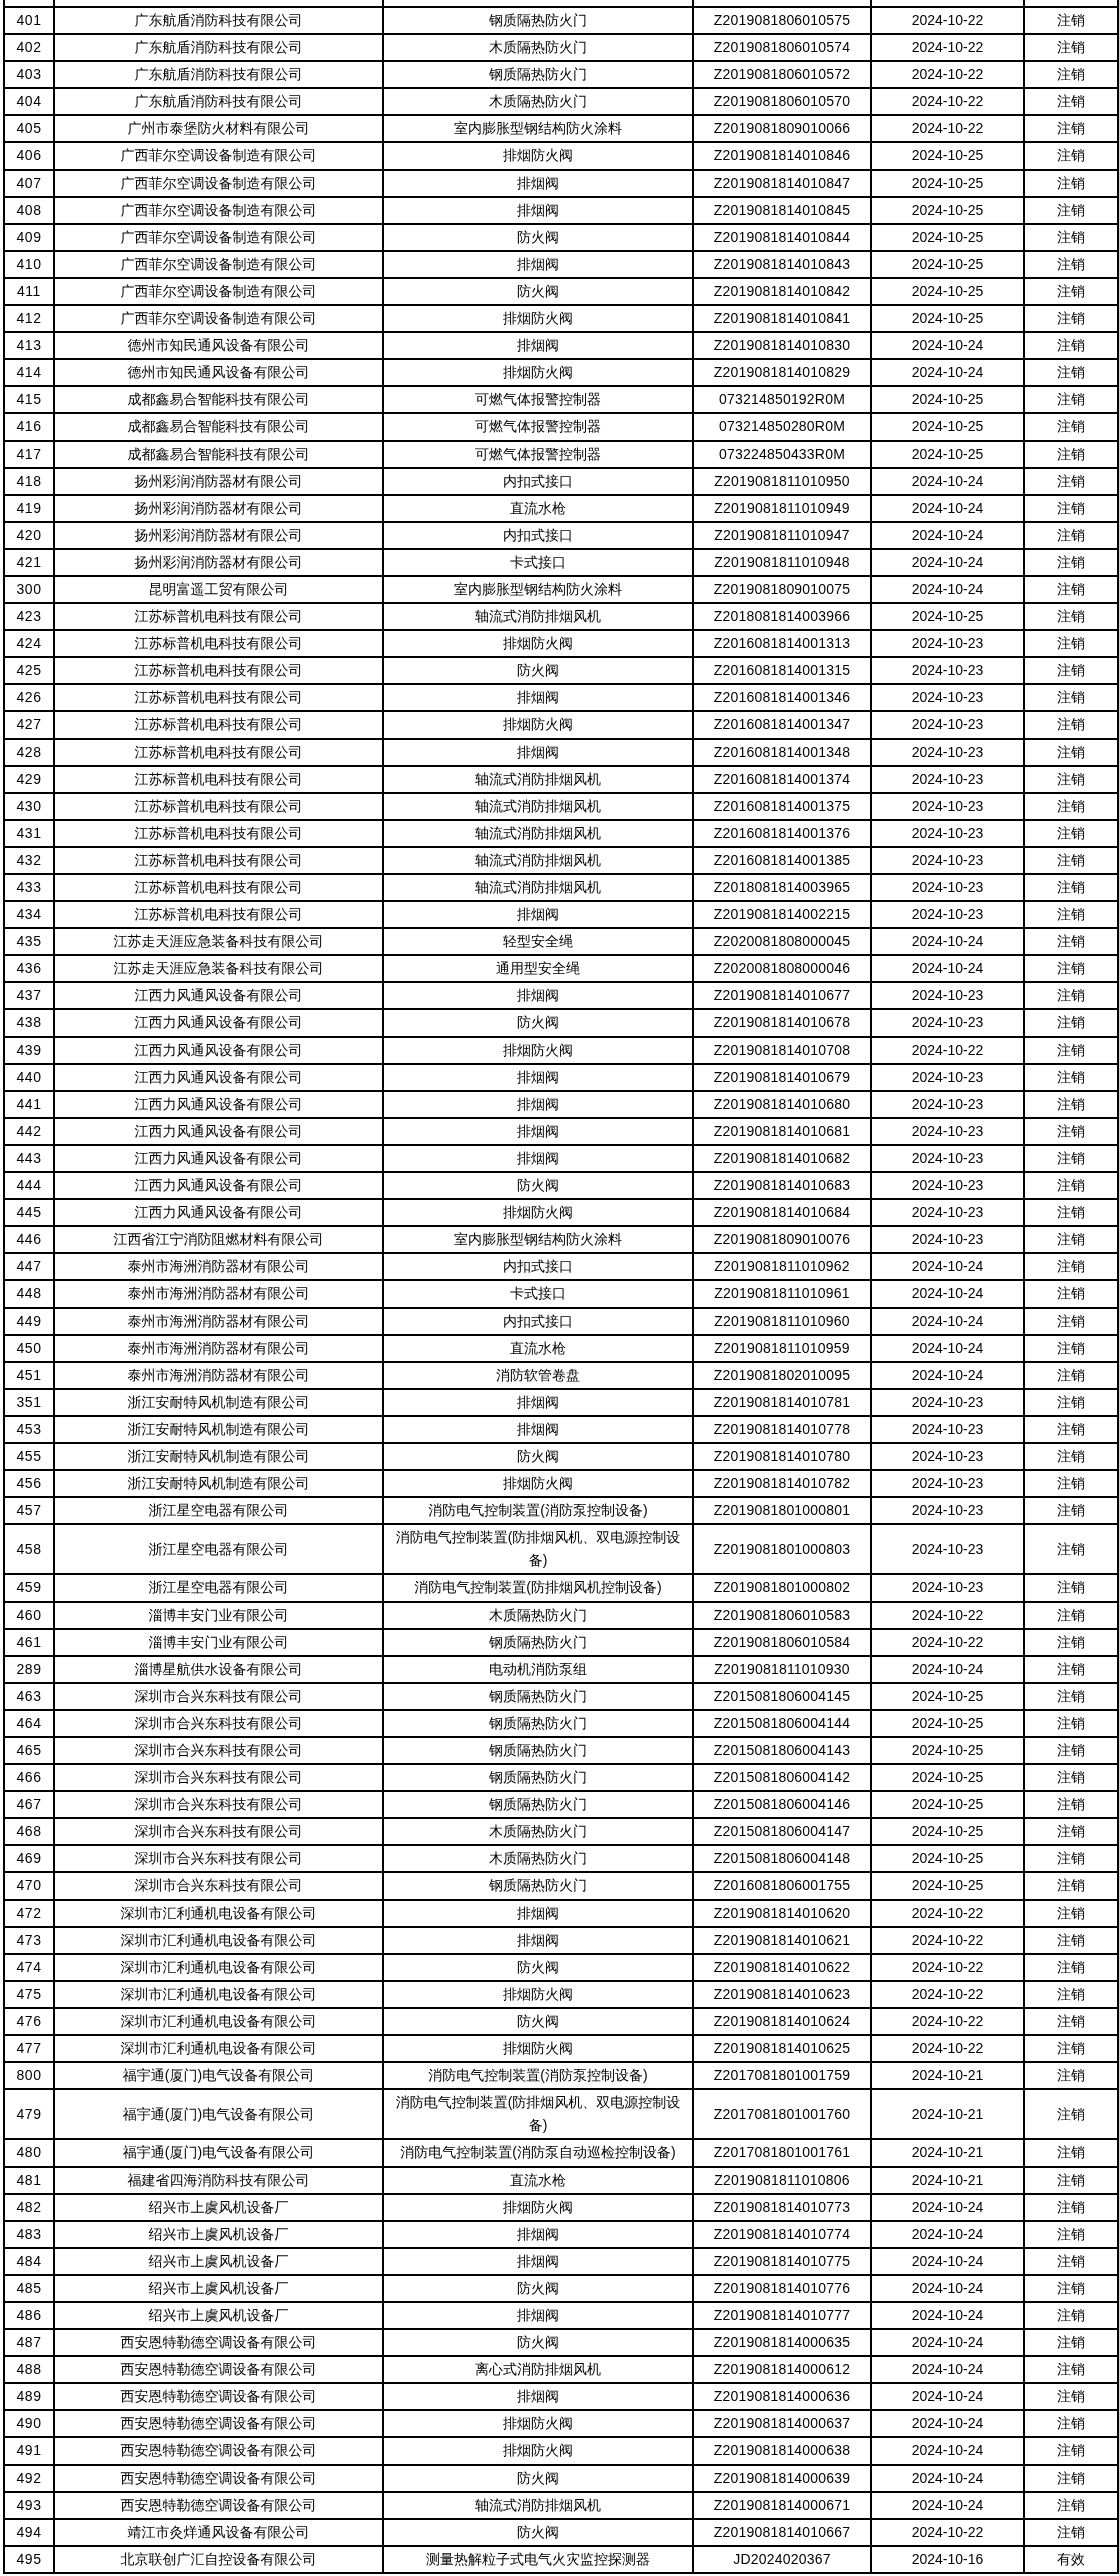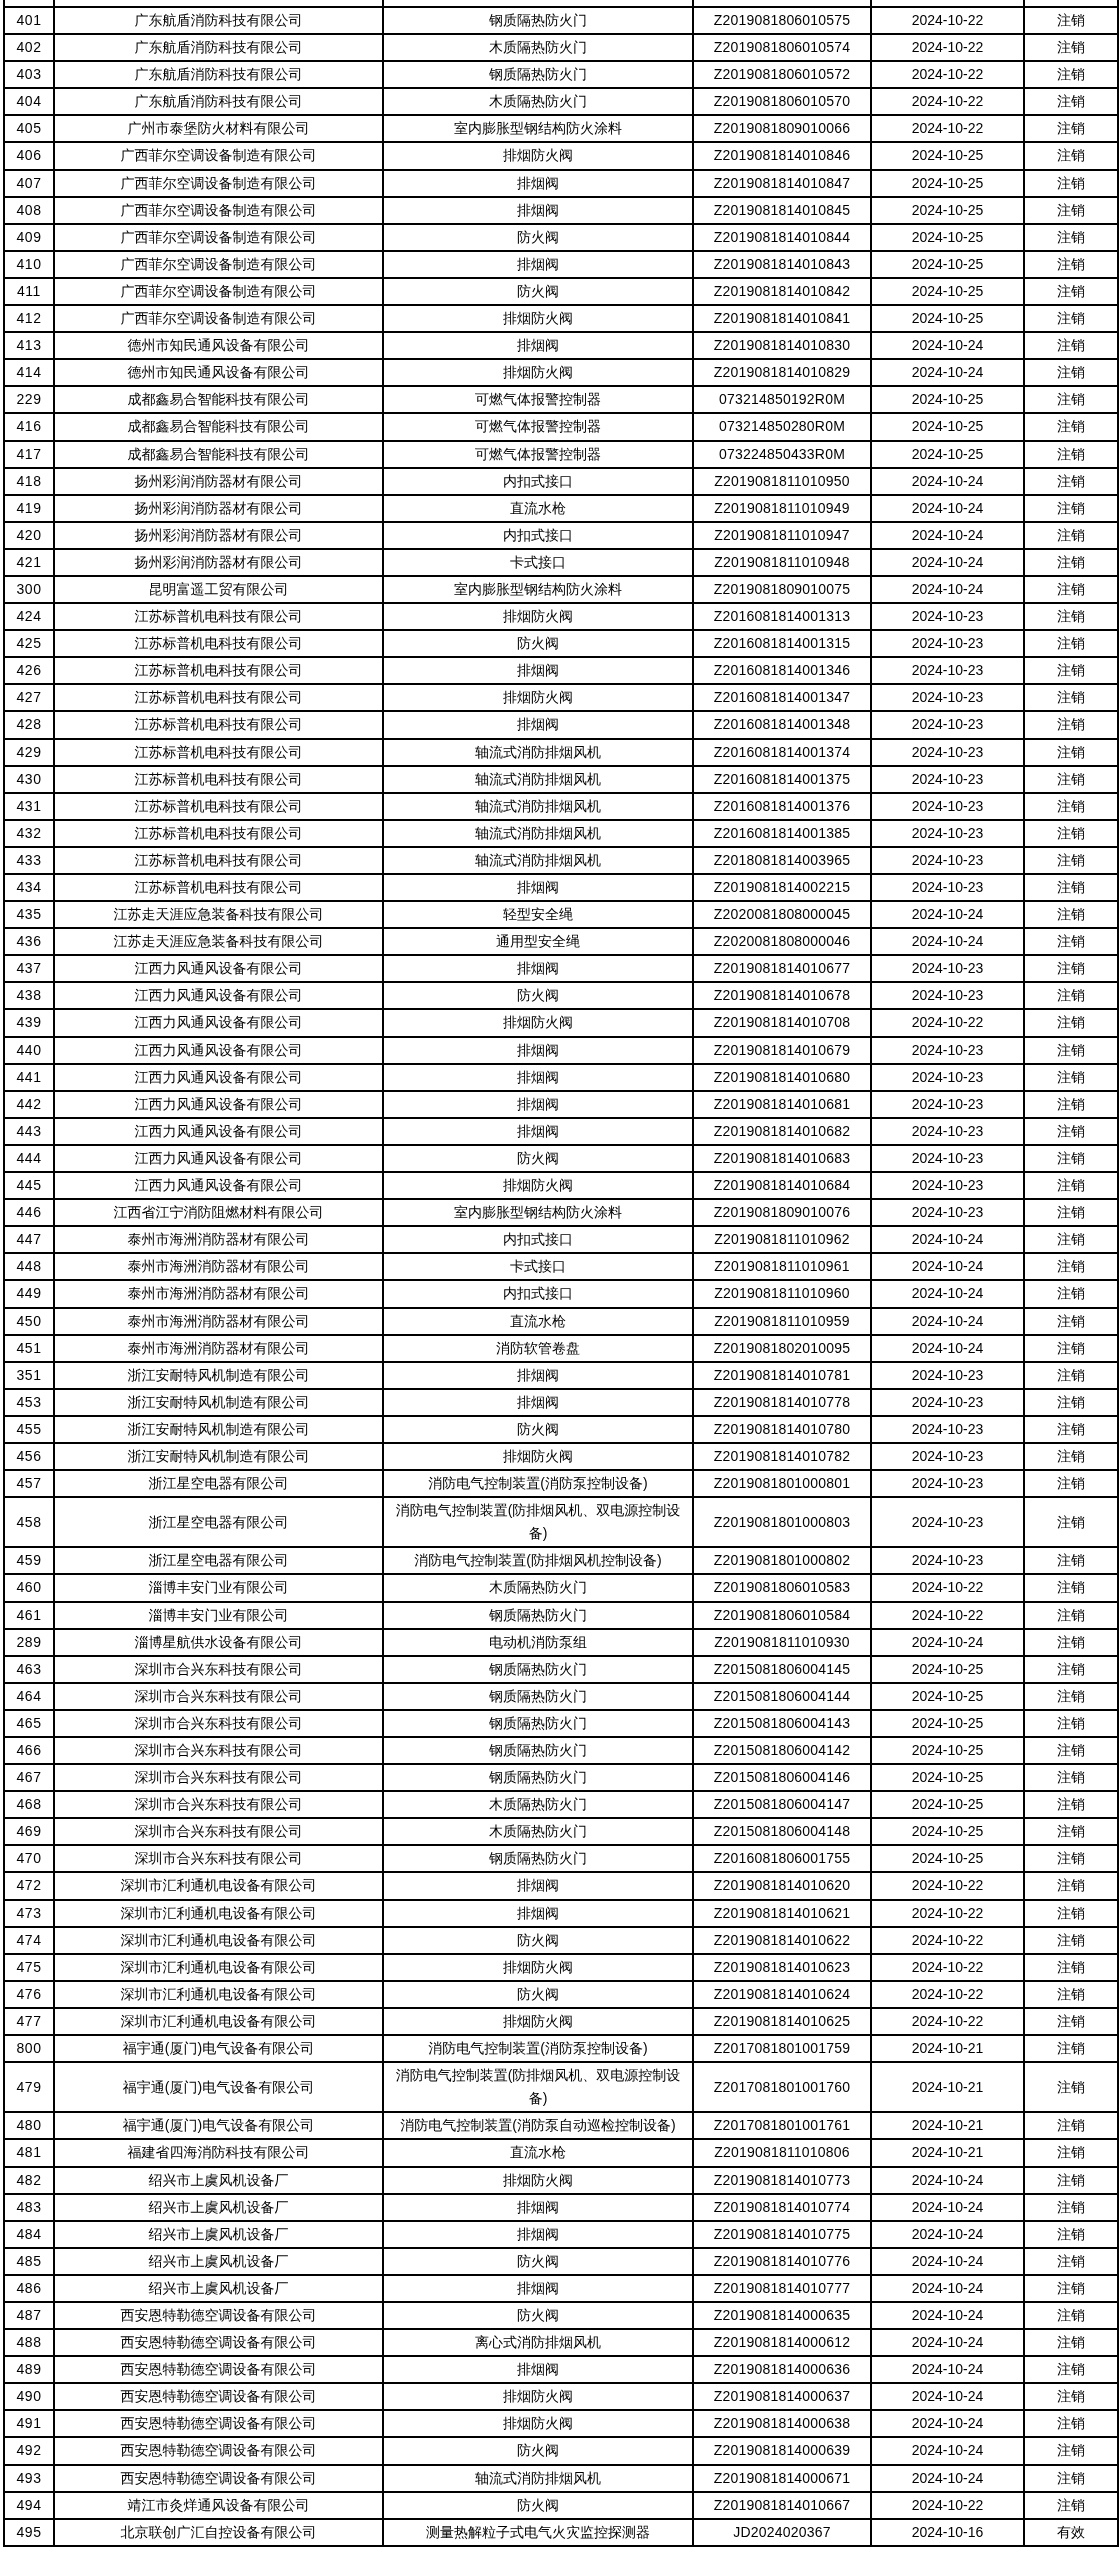--- a/index.html
+++ b/index.html
@@ -170,21 +170,21 @@
         </tr>
         <tr class="data-row">
           <td class="col-no">414</td>
           <td class="col-company">德州市知民通风设备有限公司</td>
           <td class="col-product">排烟防火阀</td>
           <td class="col-cert">Z2019081814010829</td>
           <td class="col-date">2024-10-24</td>
           <td class="col-status">注销</td>
         </tr>
         <tr class="data-row">
-          <td class="col-no">229</td>
+          <td class="col-no">415</td>
           <td class="col-company">成都鑫易合智能科技有限公司</td>
           <td class="col-product">可燃气体报警控制器</td>
           <td class="col-cert">073214850192R0M</td>
           <td class="col-date">2024-10-25</td>
           <td class="col-status">注销</td>
         </tr>
         <tr class="data-row">
           <td class="col-no">416</td>
           <td class="col-company">成都鑫易合智能科技有限公司</td>
           <td class="col-product">可燃气体报警控制器</td>
@@ -231,20 +231,28 @@
           <td class="col-cert">Z2019081811010948</td>
           <td class="col-date">2024-10-24</td>
           <td class="col-status">注销</td>
         </tr>
         <tr class="data-row">
           <td class="col-no">300</td>
           <td class="col-company">昆明富遥工贸有限公司</td>
           <td class="col-product">室内膨胀型钢结构防火涂料</td>
           <td class="col-cert">Z2019081809010075</td>
           <td class="col-date">2024-10-24</td>
+          <td class="col-status">注销</td>
+        </tr>
+        <tr class="data-row">
+          <td class="col-no">423</td>
+          <td class="col-company">江苏标普机电科技有限公司</td>
+          <td class="col-product">轴流式消防排烟风机</td>
+          <td class="col-cert">Z2018081814003966</td>
+          <td class="col-date">2024-10-25</td>
           <td class="col-status">注销</td>
         </tr>
         <tr class="data-row">
           <td class="col-no">424</td>
           <td class="col-company">江苏标普机电科技有限公司</td>
           <td class="col-product">排烟防火阀</td>
           <td class="col-cert">Z2016081814001313</td>
           <td class="col-date">2024-10-23</td>
           <td class="col-status">注销</td>
         </tr>

